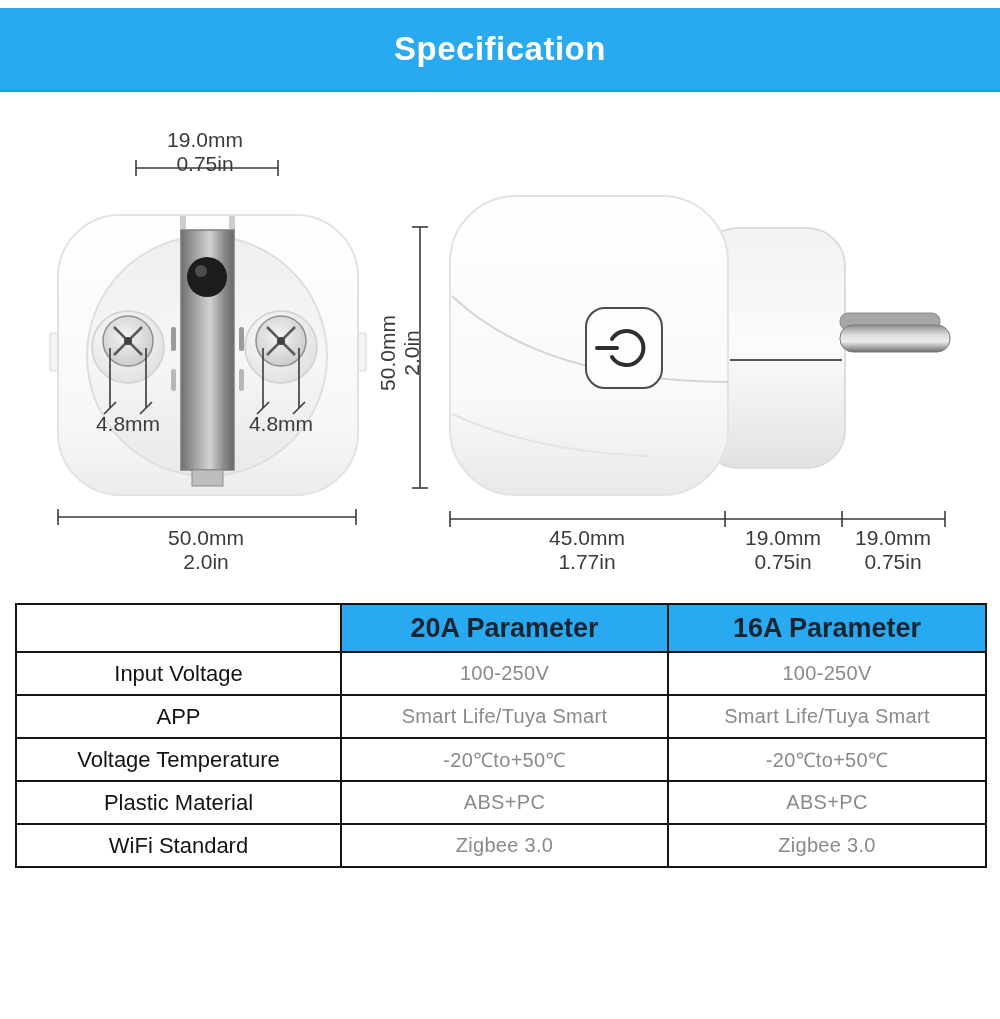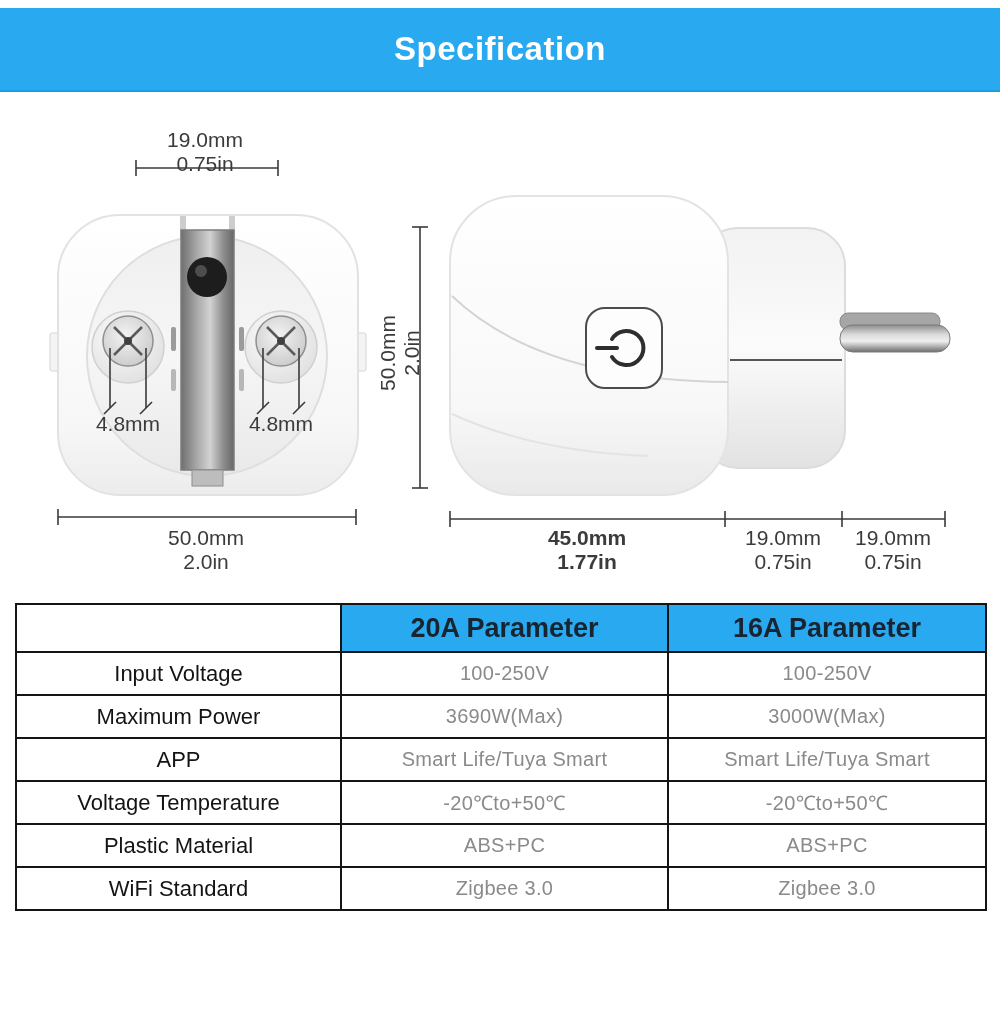--- a/index.html
+++ b/index.html
@@ -197,21 +197,21 @@
   <div class="dimlabel" style="left:126px;top:526px;width:160px;">
     <div>50.0mm</div>
     <div>2.0in</div>
   </div>
 
   <div class="dimlabel rot" style="left:340px;top:323px;width:120px;height:60px;">
     <div>50.0mm</div>
     <div>2.0in</div>
   </div>
 
-  <div class="dimlabel" style="left:507px;top:526px;width:160px;font-weight:bold;">
+  <div class="dimlabel" style="left:507px;top:526px;width:160px;">
     <div>45.0mm</div>
     <div>1.77in</div>
   </div>
 
   <div class="dimlabel" style="left:723px;top:526px;width:120px;">
     <div>19.0mm</div>
     <div>0.75in</div>
   </div>
 
   <div class="dimlabel" style="left:833px;top:526px;width:120px;">
@@ -232,25 +232,20 @@
         <th>16A Parameter</th>
       </tr>
     </thead>
     <tbody>
       <tr>
         <td class="lbl">Input Voltage</td>
         <td class="val">100-250V</td>
         <td class="val">100-250V</td>
       </tr>
       <tr>
-        <td class="lbl">Maximum Power</td>
-        <td class="val">3690W(Max)</td>
-        <td class="val">3000W(Max)</td>
-      </tr>
-      <tr>
         <td class="lbl">APP</td>
         <td class="val">Smart Life/Tuya Smart</td>
         <td class="val">Smart Life/Tuya Smart</td>
       </tr>
       <tr>
         <td class="lbl">Voltage Temperature</td>
         <td class="val">-20℃to+50℃</td>
         <td class="val">-20℃to+50℃</td>
       </tr>
       <tr>

